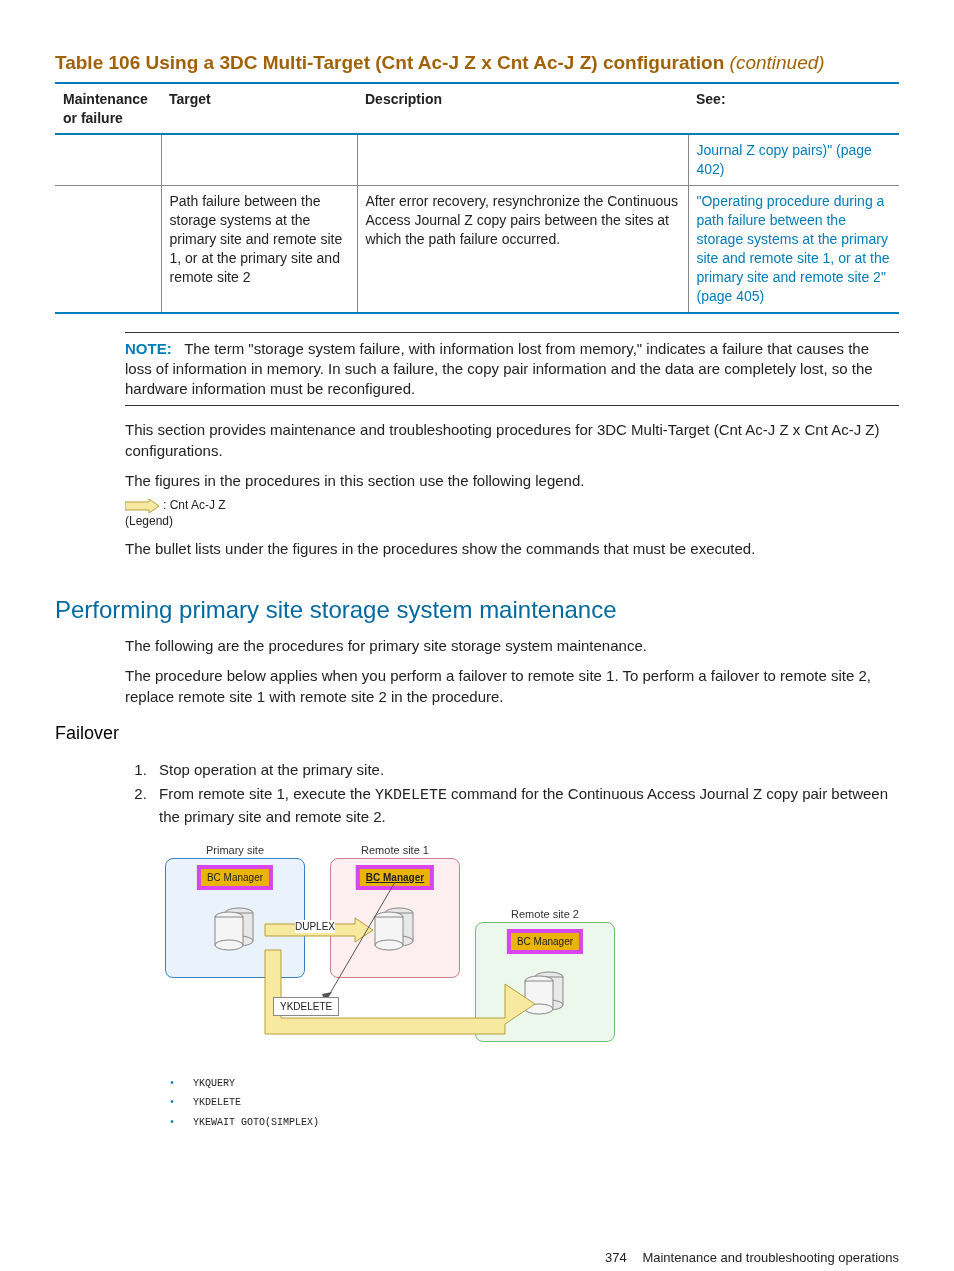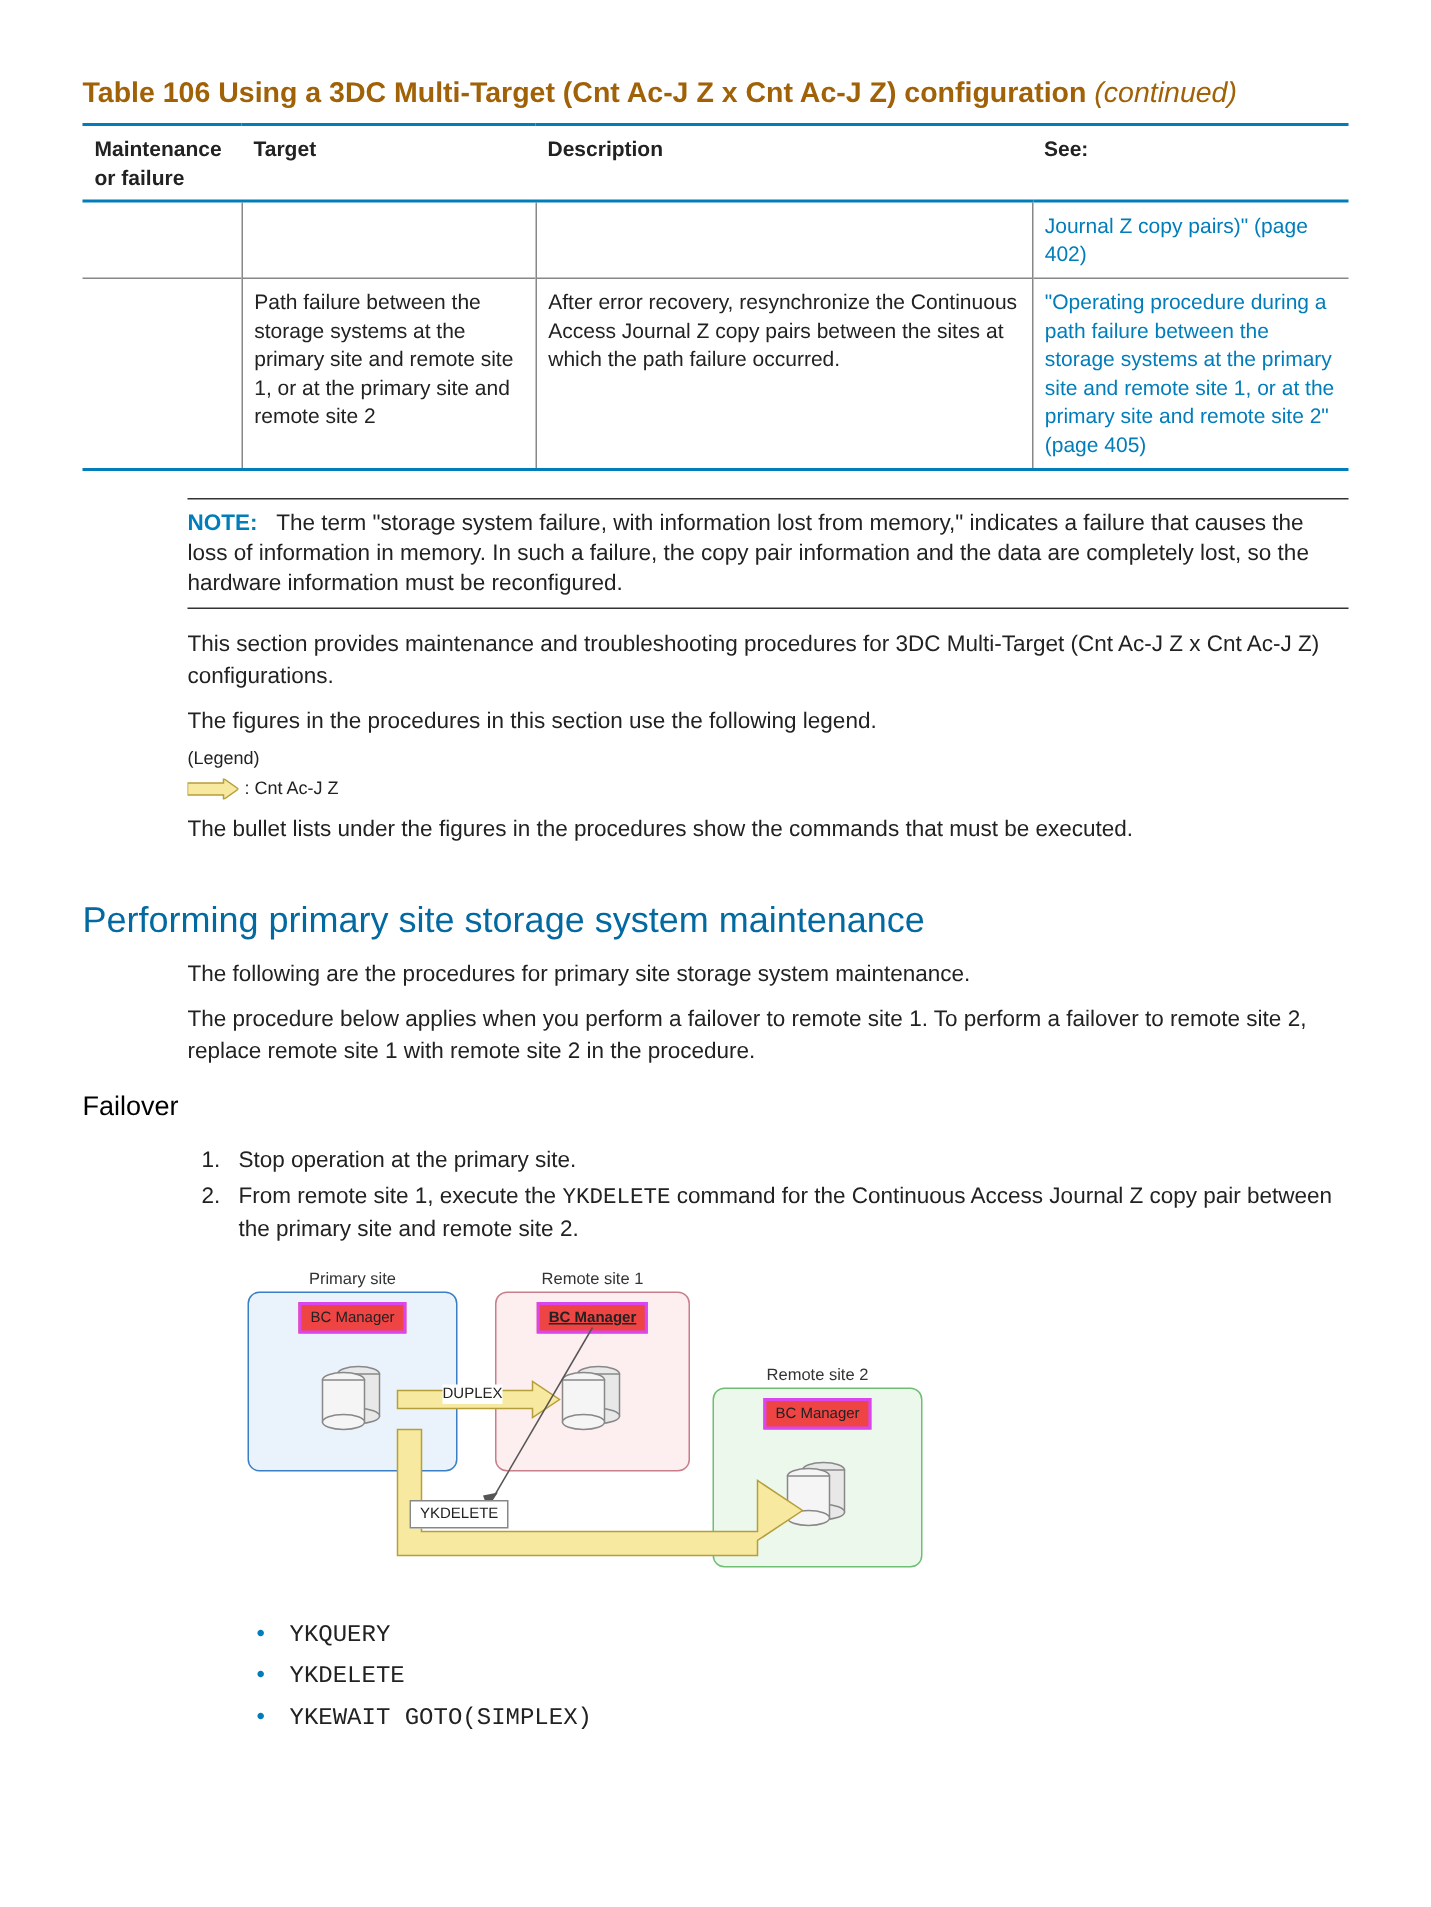--- a/index.html
+++ b/index.html
@@ -70,34 +70,34 @@
     margin: 14px 0 4px 0;
   }
   ol.steps { margin-left: 70px; padding-left: 26px; }
   ol.steps li { padding-left: 8px; margin-bottom: 4px; }
   .mono { font-family: "Courier New", monospace; }
   .diagram-wrap { margin-left: 110px; margin-top: 8px; margin-bottom: 10px; }
   ul.cmds { margin-left: 110px; padding-left: 28px; list-style: none; }
   ul.cmds li::before {
     content: "•"; color: #007dba; display: inline-block; width: 24px; margin-left: -24px;
   }
-  ul.cmds li { font-family: "Courier New", monospace; font-size: 16px; margin: 6px 0; }
+  ul.cmds li { font-family: "Courier New", monospace; font-size: 10px; margin: 6px 0; }
   .footer { margin-top: 120px; font-size: 13px; text-align: right; }
   .footer .pn { margin-right: 12px; }
   
   .site-box {
     border: 1px solid; border-radius: 8px; position: absolute; box-sizing: border-box;
     padding-top: 22px;
     padding-left: 32px;
   }
   .site-label { position: absolute; top: -16px; left: 50%; transform: translateX(-50%); font-size: 11px; color: #333; white-space: nowrap;}
   .bc-btn {
-    border: 2px solid #d946ef; font-size: 10px; padding: 2px 6px;
+    border: 4px solid #d946ef; font-size: 10px; padding: 2px 6px;
     position: absolute; top: 6px; left: 50%; transform: translateX(-50%);
-    background: #ef4444; white-space: nowrap;
+    background: #eab308; white-space: nowrap;
   }
   .bc-btn.active { font-weight: bold; text-decoration: underline; }
 </style>
 </head>
 <body>
 
 <div class="table-title">
   <span>Table 106 Using a 3DC Multi-Target (Cnt Ac-J Z x Cnt Ac-J Z) configuration</span><span class="continued"> (continued)</span>
 </div>
 
@@ -128,28 +128,28 @@
 
 <div class="note-block">
   <span class="note-label">NOTE:</span>
   &nbsp;&nbsp;<span>The term "storage system failure, with information lost from memory," indicates a failure that causes the loss of information in memory. In such a failure, the copy pair information and the data are completely lost, so the hardware information must be reconfigured.</span>
 </div>
 
 <div class="body-text">This section provides maintenance and troubleshooting procedures for 3DC Multi-Target (Cnt Ac-J Z x Cnt Ac-J Z) configurations.</div>
 <div class="body-text">The figures in the procedures in this section use the following legend.</div>
 
 <div class="legend-area">
-  <div>(Legend)</div>
   <div style="margin-top:4px">
     <span class="legend-arrow">
       <svg width="34" height="14">
           <polygon points="0,3 24,3 24,0 34,7 24,14 24,11 0,11" fill="#f7e9a0" stroke="#b59f3b" stroke-width="1"></polygon>
         </svg>
     </span><span>: Cnt Ac-J Z</span>
   </div>
+  <div>(Legend)</div>
 </div>
 
 <div class="body-text">The bullet lists under the figures in the procedures show the commands that must be executed.</div>
 
 <h2 class="section">Performing primary site storage system maintenance</h2>
 <div class="body-text">The following are the procedures for primary site storage system maintenance.</div>
 <div class="body-text">The procedure below applies when you perform a failover to remote site 1. To perform a failover to remote site 2, replace remote site 1 with remote site 2 in the procedure.</div>
 
 <h3 class="subsection">Failover</h3>
 

